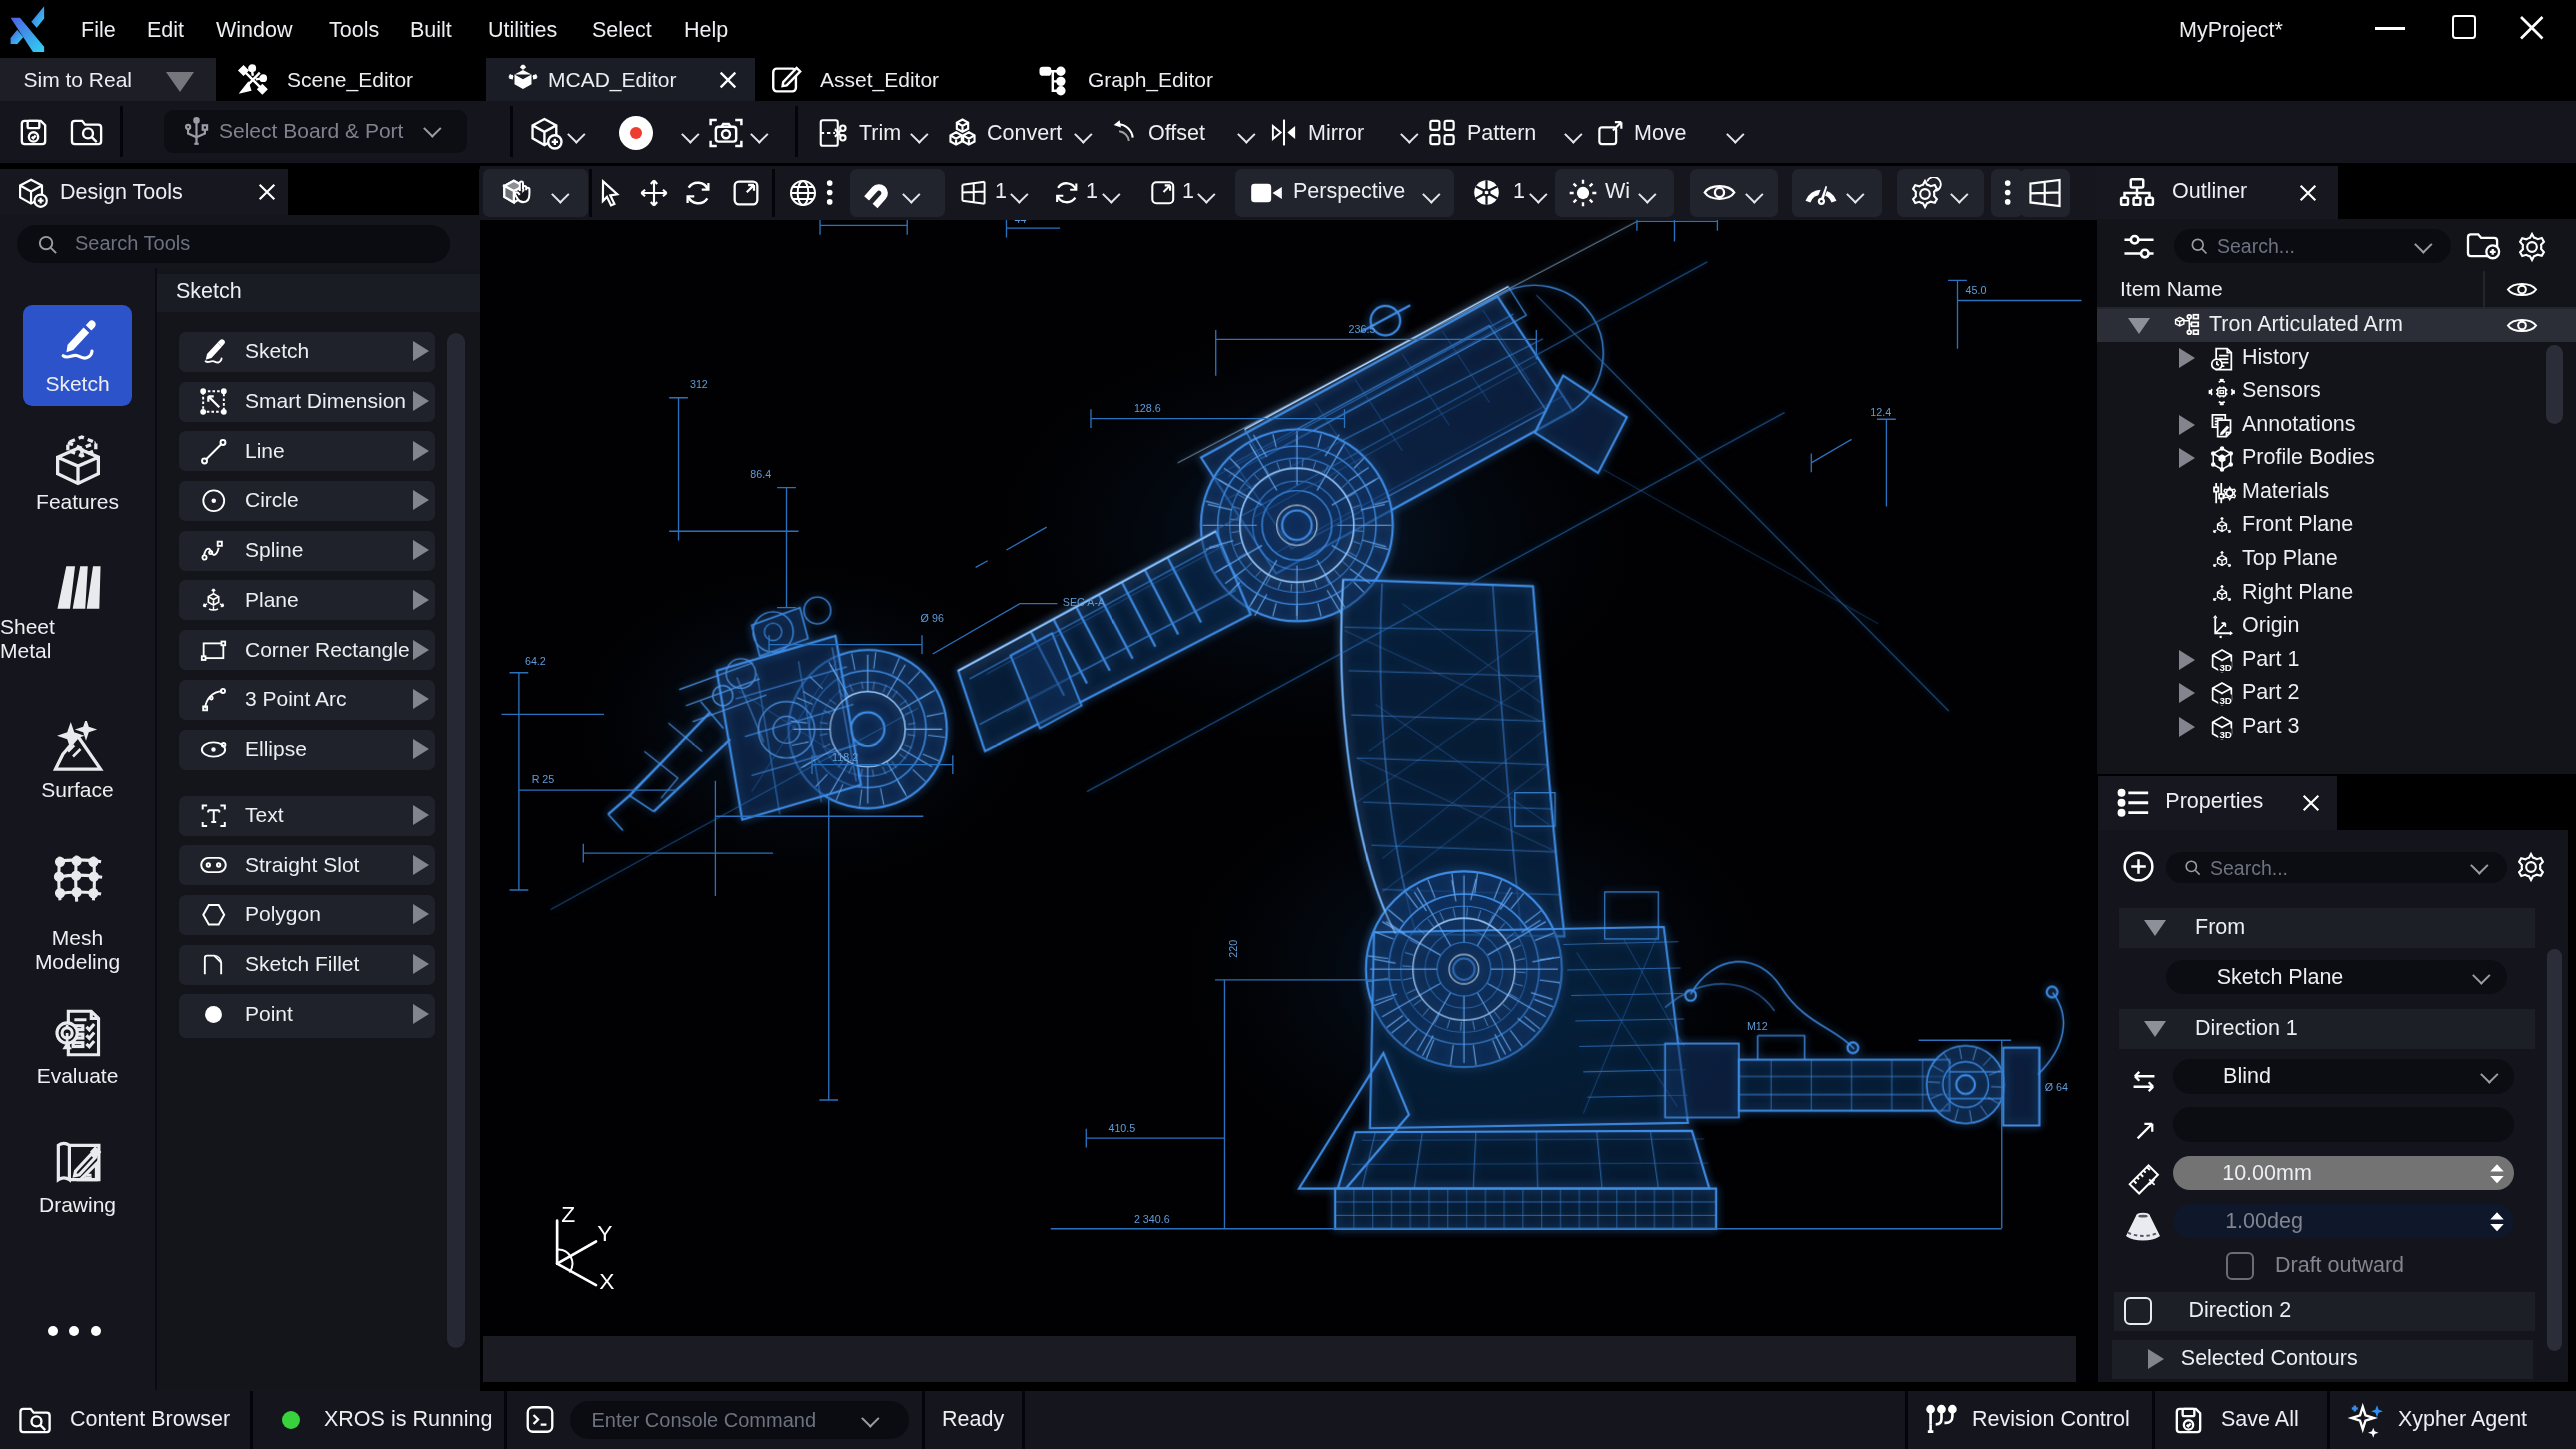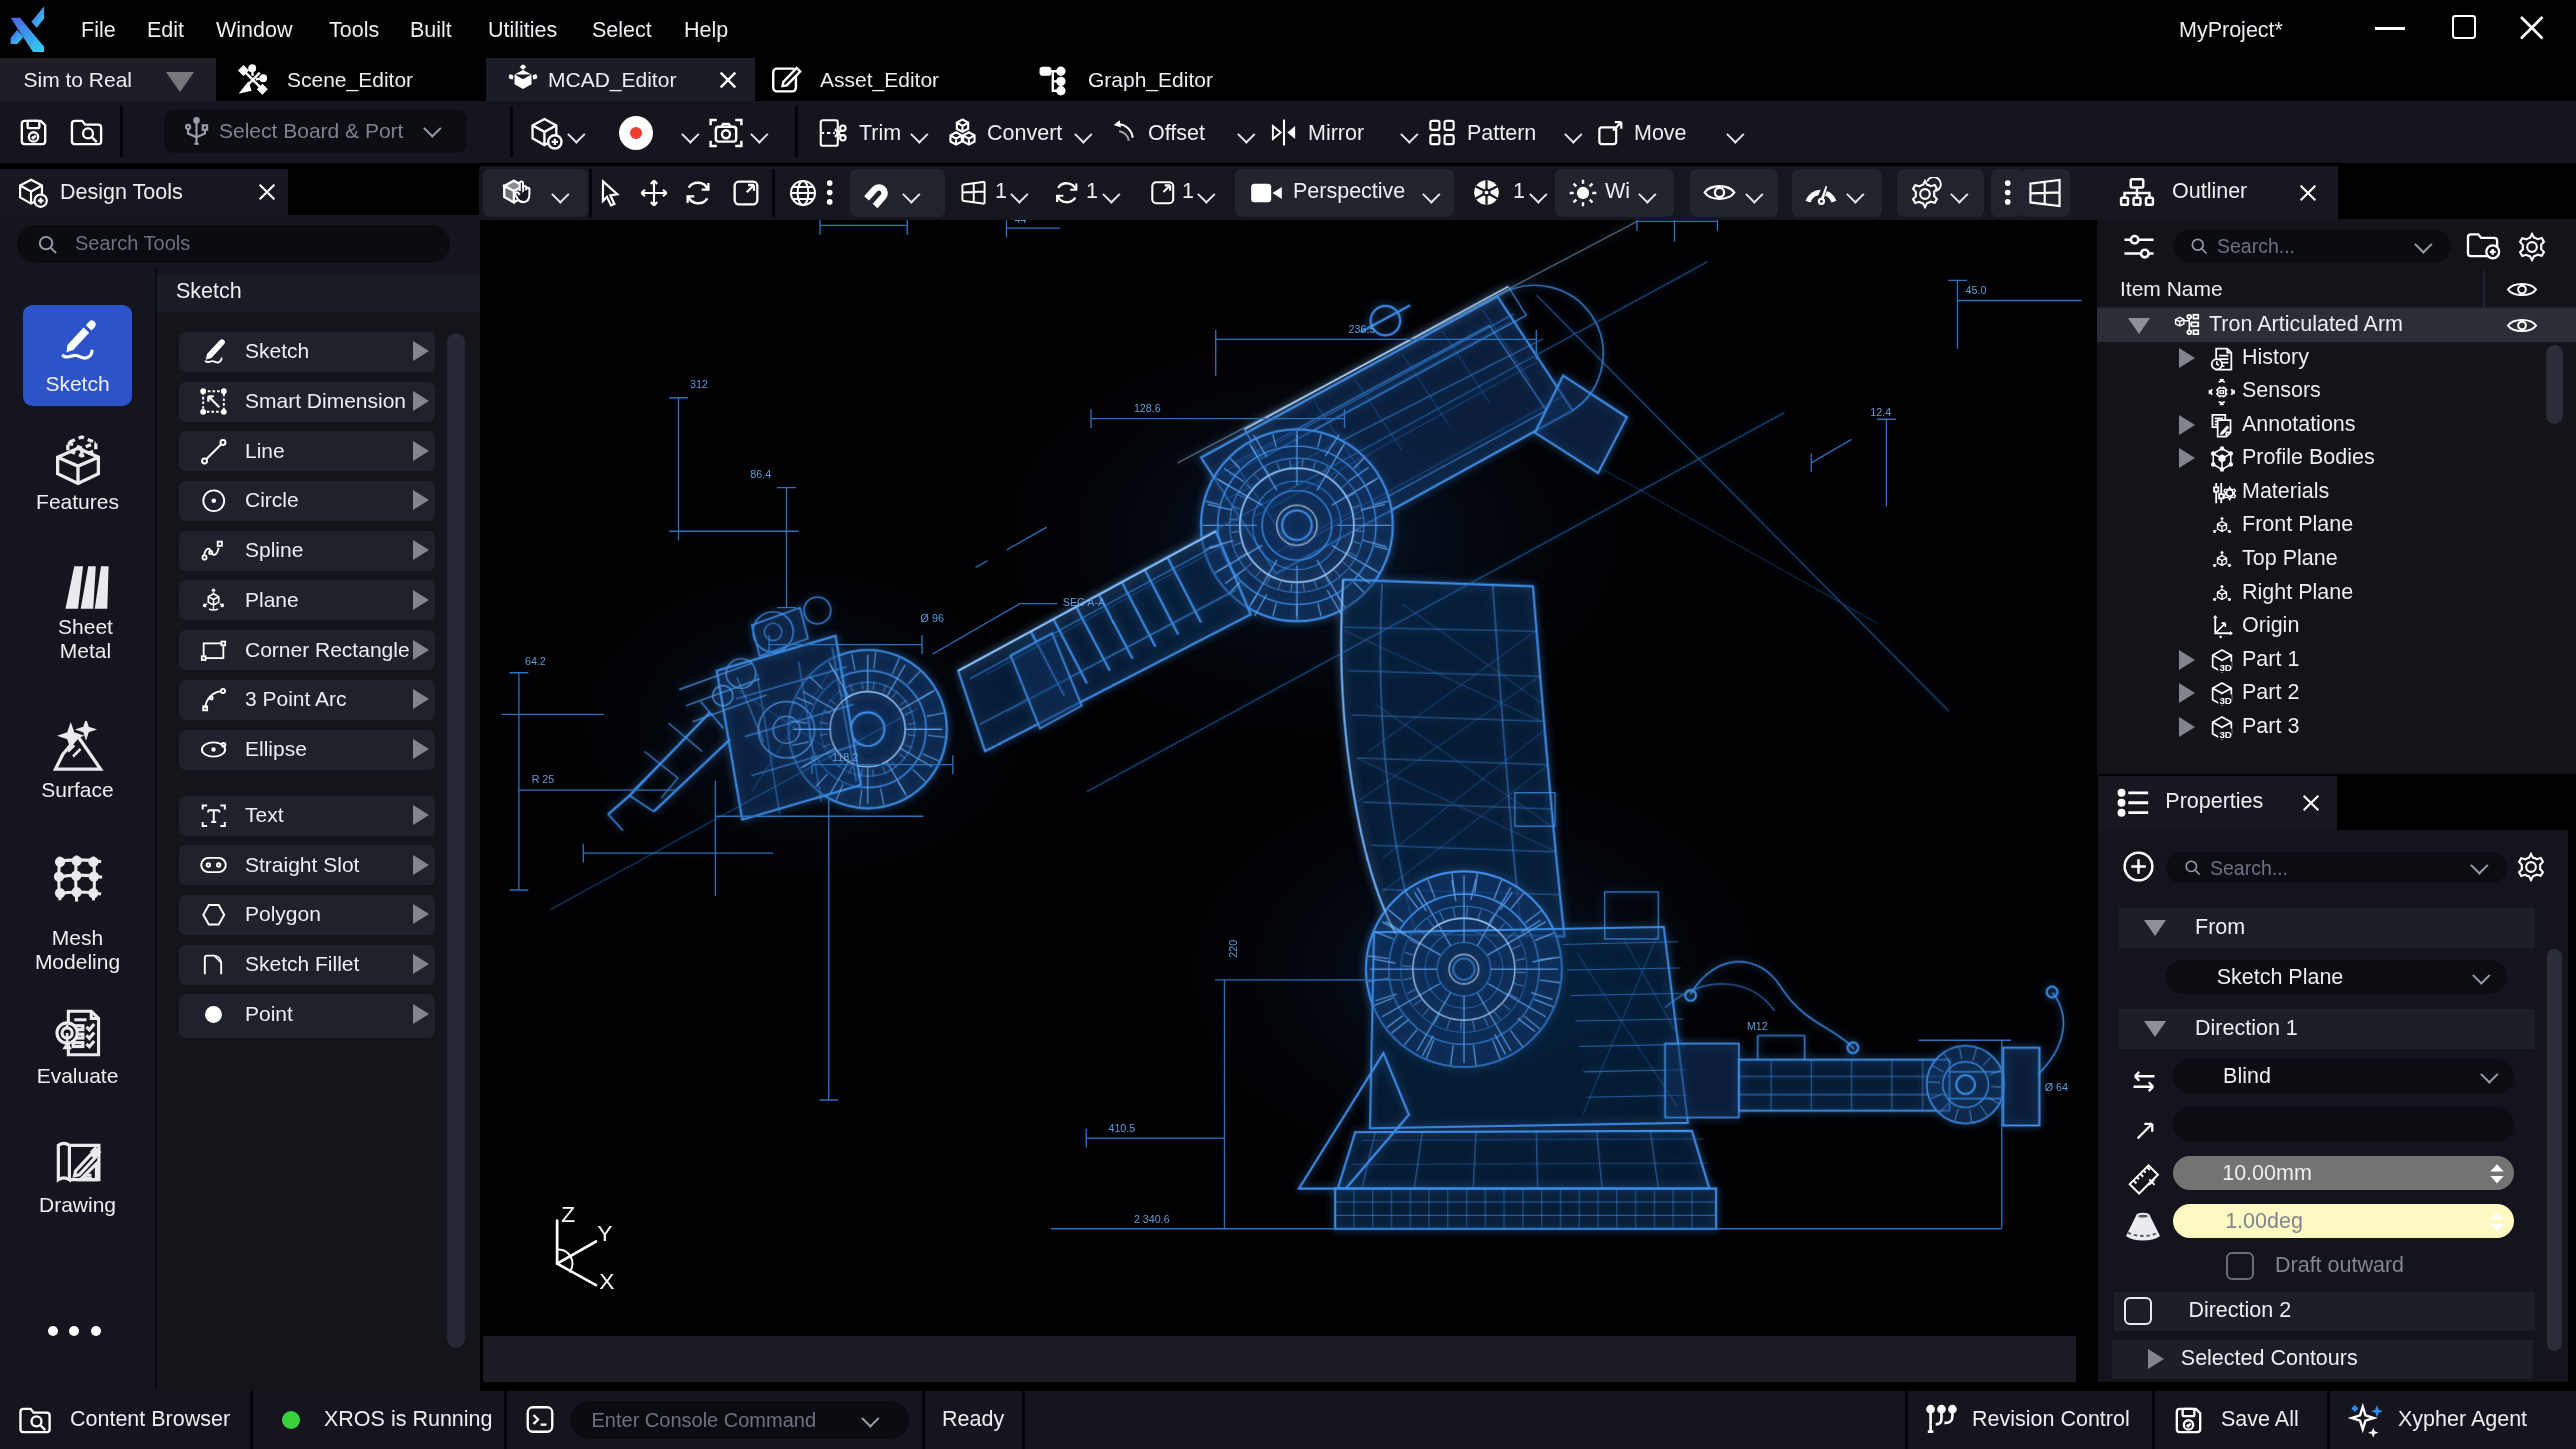--- a/index.html
+++ b/index.html
@@ -214,21 +214,21 @@
     </svg>
     <div class="a txt" style="left:0;top:67px;width:109px;text-align:center;font-size:21px">Sketch</div>
   </div>
   <div class="a" style="left:0;top:264px;width:155px;text-align:center">
     <svg style="margin:0 auto" width="62" height="56" viewBox="0 0 24 22" fill="none" stroke="#e8eaee" stroke-width="1.3">
       <path d="M4 9.5 L12 6 L20 9.5 L20 16 L12 19.8 L4 16 Z M4 9.5 L12 13 L20 9.5 M12 13 L12 19.8"></path>
       <path d="M8 6.8 L8 3.8 L13.5 1.6 L19 3.8 L19 6.8 L13.5 9 L8 6.8 M8 3.8 L13.5 6 L19 3.8 M13.5 6 L13.5 9" stroke-dasharray="2.2 1.6"></path>
     </svg>
     <div class="txt" style="font-size:21px;margin-top:1.3px">Features</div>
   </div>
-  <div class="a" style="left:8px;top:391px;width:155px;text-align:center">
+  <div class="a" style="left:0;top:391px;width:155px;">
     <svg style="margin:0 auto" width="56" height="55" viewBox="0 0 24 23" fill="none" stroke="#e8eaee" stroke-width="1.3">
       <path d="M4 20 L7.5 3 L10 3 L8 20 Z" fill="#e8eaee"></path>
         <path d="M10.5 20 L13.5 3 L15.5 3 L14.5 20 Z" fill="#e8eaee"></path>
         <path d="M16.5 20 L19 3 L21 3 L20.5 20 Z" fill="#e8eaee"></path>
     </svg>
     <div class="txt" style="font-size:21px;margin-top:0">Sheet<br>Metal</div>
   </div>
   <div class="a" style="left:0;top:552px;width:155px;text-align:center">
     <svg style="margin:0 auto" width="60" height="56" viewBox="0 0 24 22" fill="none" stroke="#e8eaee" stroke-width="1.3">
       <path d="M6 13 L12 6 L21 19 L3 19 Z"></path>
@@ -1003,21 +1003,21 @@
     <div class="a txt" style="left:0;top:5.4px;width:188px;text-align:center;font-size:21.5px">10.00mm</div>
     <svg class="a" style="left:314px;top:6.7px" width="20" height="21.5" viewBox="0 0 14 16">
         <path d="M7 1 L12 6.4 H2 Z M7 15 L2 9.6 H12 Z" fill="#fff"></path>
       </svg>
   </div>
   <svg class="a" style="left:25.5px;top:437px" width="40" height="32" viewBox="0 0 28 22" fill="none" stroke="#e9ebf0" stroke-width="1.4">
       <path d="M10 3 L18 3 L25 17 C20 20.6 8 20.6 3 17 Z" fill="#e9ebf0"></path>
       <ellipse cx="14" cy="3.4" rx="4" ry="1.7" fill="#55575e"></ellipse>
       <path d="M3.5 15 C9 18 19 18 24.5 15" stroke="#55575e" stroke-dasharray="2.4 2"></path>
     </svg>
-  <div class="a pill" style="left:76px;top:430px;width:341px;height:34px;background:#fef9c3">
+  <div class="a pill" style="left:76px;top:430px;width:341px;height:34px;background:#0f172a">
     <div class="a txt" style="left:0;top:5.4px;width:182px;text-align:center;font-size:21.5px;color:#82858f">1.00deg</div>
     <svg class="a" style="left:314px;top:6.7px" width="20" height="21.5" viewBox="0 0 14 16">
         <path d="M7 1 L12 6.4 H2 Z M7 15 L2 9.6 H12 Z" fill="#fff"></path>
       </svg>
   </div>
   <div class="a" style="left:129px;top:478px;width:28px;height:28px;border:2.7px solid #696d78;border-radius:6px"></div>
   <div class="a txt" style="left:178px;top:479px;font-size:21.5px;color:#82858f">Draft outward</div>
   <div class="a band" style="left:17.4px;top:518px;width:421px;height:39px">
     <div class="a" style="left:9.4px;top:4.7px;width:28px;height:28px;border:2.7px solid #e9ebf0;border-radius:6px"></div>
     <div class="a txt" style="left:74px;top:6px;font-size:21.5px">Direction 2</div>

